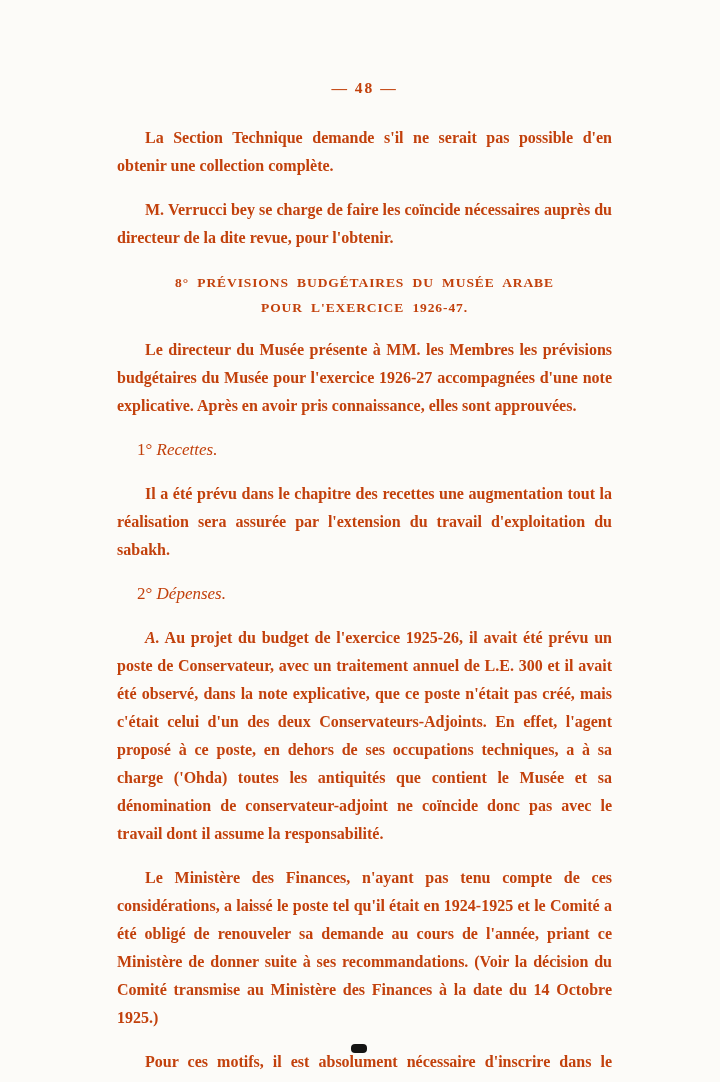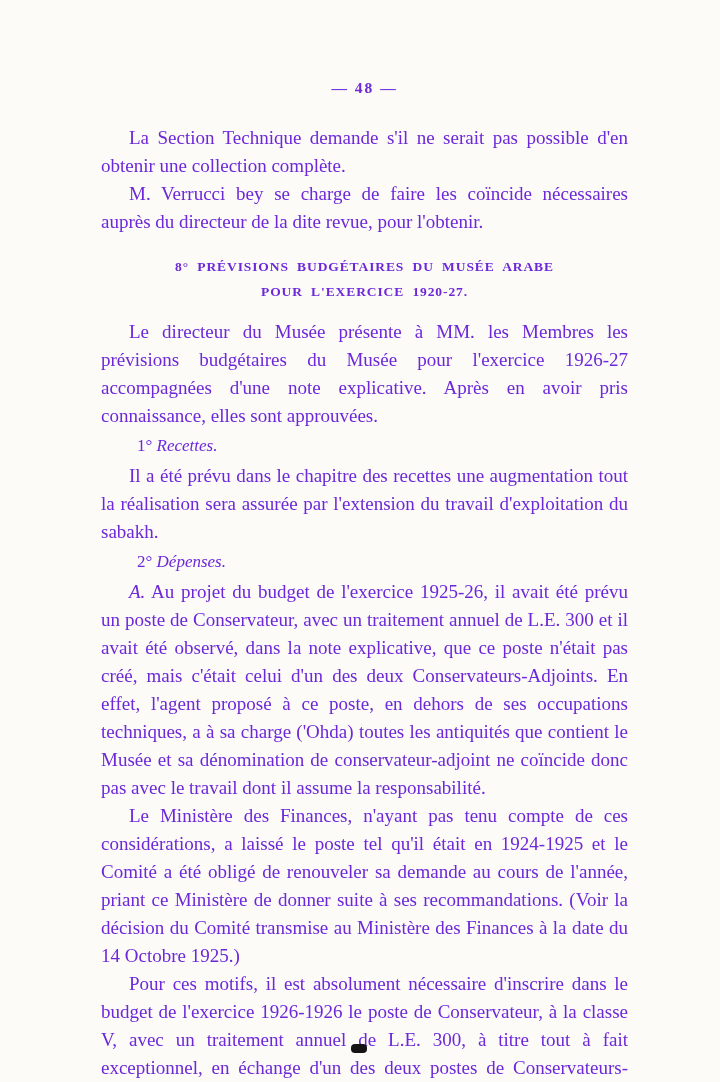--- a/index.html
+++ b/index.html
@@ -6,41 +6,41 @@
     margin: 0;
     padding: 0;
     background: #f4f3ef;
   }
   .page {
     position: relative;
     width: 720px;
     height: 1082px;
     box-sizing: border-box;
     background: #fcfbf8;
-    color: #6d28d9;
+    color: #c2410c;
     font-family: "Liberation Serif", "DejaVu Serif", serif;
     padding: 78px 92px 0 101px;
     overflow: hidden;
   }
   .page-number {
     text-align: center;
     text-indent: 0;
     font-size: 15.5px;
     font-weight: 700;
     letter-spacing: 2px;
     margin: 0 0 26px 0;
     line-height: 20px;
   }
   p.para {
-    margin: 0;
-    font-size: 19px;
+    margin: 16px;
+    font-size: 16px;
     line-height: 28px;
     text-align: justify;
     text-indent: 28px;
-    font-weight: 400;
+    font-weight: 700;
   }
   .heading {
     text-align: center;
     font-weight: 700;
     font-size: 13.5px;
     letter-spacing: 0.9px;
     word-spacing: 4px;
     line-height: 25px;
     margin: 18px 0 14px 0;
   }
@@ -73,21 +73,21 @@
 <div class="page">
 
   <div class="page-number">— 48 —</div>
 
   <p class="para">La Section Technique demande s'il ne serait pas possible d'en obtenir une collection complète.</p>
 
   <p class="para">M. Verrucci bey se charge de faire les coïncide nécessaires auprès du directeur de la dite revue, pour l'obtenir.</p>
 
   <div class="heading">
     <div>8° PRÉVISIONS BUDGÉTAIRES DU MUSÉE ARABE</div>
-    <div>POUR L'EXERCICE 1920-27.</div>
+    <div>POUR L'EXERCICE 1926-47.</div>
   </div>
 
   <p class="para">Le directeur du Musée présente à MM. les Membres les prévisions budgétaires du Musée pour l'exercice 1926-27 accompagnées d'une note explicative. Après en avoir pris connaissance, elles sont approuvées.</p>
 
   <p class="item"><span>1°</span> <span class="it">Recettes.</span></p>
 
   <p class="para">Il a été prévu dans le chapitre des recettes une augmentation tout la réalisation sera assurée par l'extension du travail d'exploitation du sabakh.</p>
 
   <p class="item"><span>2°</span> <span class="it">Dépenses.</span></p>
 

